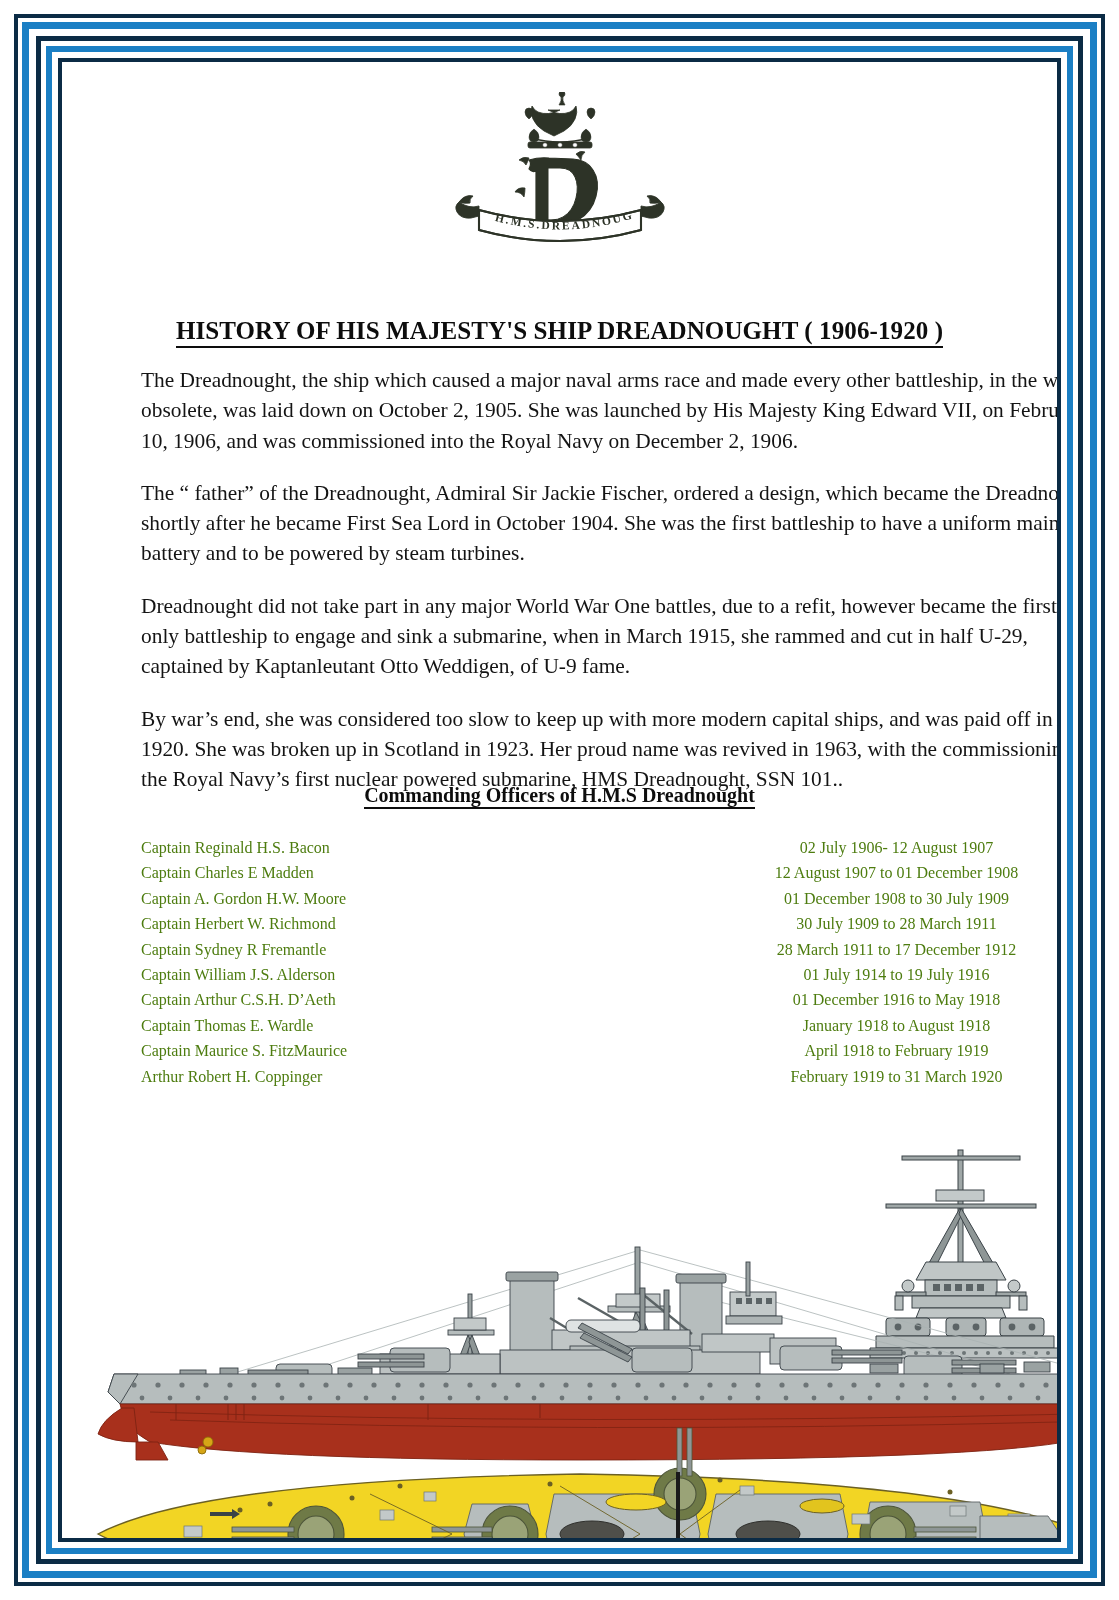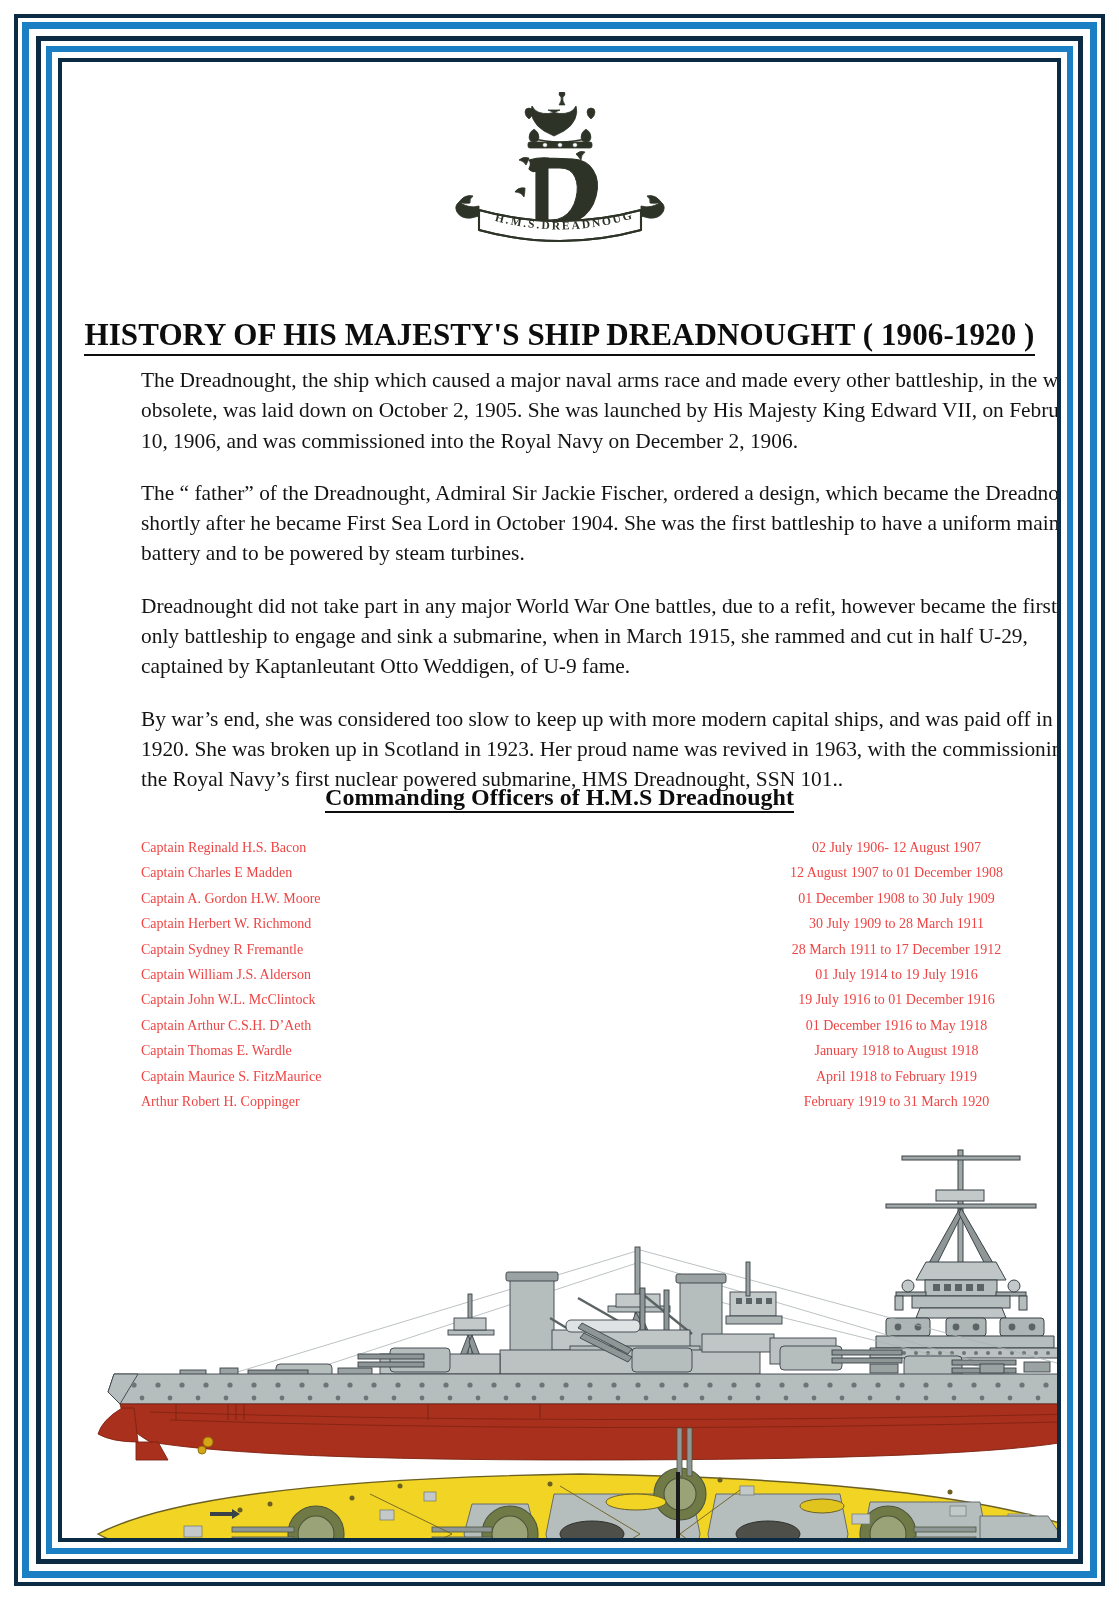--- a/index.html
+++ b/index.html
@@ -82,21 +82,21 @@
     width: 230px;
     height: 175px;
   }
 
   
   .doc-title {
     position: absolute;
     left: 0; right: 0;
     top: 255px;
     text-align: center;
-    font-size: 31px;
+    font-size: 25px;
     font-weight: bold;
     letter-spacing: 0.1px;
     color: #0d0d0d;
   }
   .doc-title span {
     border-bottom: 2px solid #0d0d0d;
     padding-bottom: 2px;
   }
 
   
@@ -113,42 +113,42 @@
     margin: 0 0 22px 0;
     color: #141414;
   }
 
   
   .officers-heading {
     position: absolute;
     left: 0; right: 0;
     top: 722px;
     text-align: center;
-    font-size: 24px;
+    font-size: 20px;
     font-weight: bold;
     color: #0d0d0d;
   }
   .officers-heading span {
     border-bottom: 2px solid #0d0d0d;
     padding-bottom: 1px;
   }
 
   
   .officers-table {
     position: absolute;
     left: 79px;
     top: 773px;
     width: 965px;
     border-collapse: collapse;
   }
   .officers-table td {
-    font-size: 14px;
+    font-size: 16px;
     line-height: 25.4px;
     padding: 0;
-    color: #ef4444;
+    color: #4d7c0f;
     white-space: nowrap;
   }
   .officers-table td.col-name {
     width: 546px;
   }
   .officers-table td.col-dates {
     width: 419px;
     text-align: center;
   }
 
@@ -256,24 +256,20 @@
             <td class="col-name">Captain Herbert W. Richmond</td>
             <td class="col-dates">30 July 1909 to 28 March 1911</td>
           </tr>
           <tr>
             <td class="col-name">Captain Sydney R Fremantle</td>
             <td class="col-dates">28 March 1911 to 17 December 1912</td>
           </tr>
           <tr>
             <td class="col-name">Captain William J.S. Alderson</td>
             <td class="col-dates">01 July 1914 to 19 July 1916</td>
-          </tr>
-          <tr>
-            <td class="col-name">Captain John W.L. McClintock</td>
-            <td class="col-dates">19 July 1916 to 01 December 1916</td>
           </tr>
           <tr>
             <td class="col-name">Captain Arthur C.S.H. D’Aeth</td>
             <td class="col-dates">01 December 1916 to May 1918</td>
           </tr>
           <tr>
             <td class="col-name">Captain Thomas E. Wardle</td>
             <td class="col-dates">January 1918 to August 1918</td>
           </tr>
           <tr>

